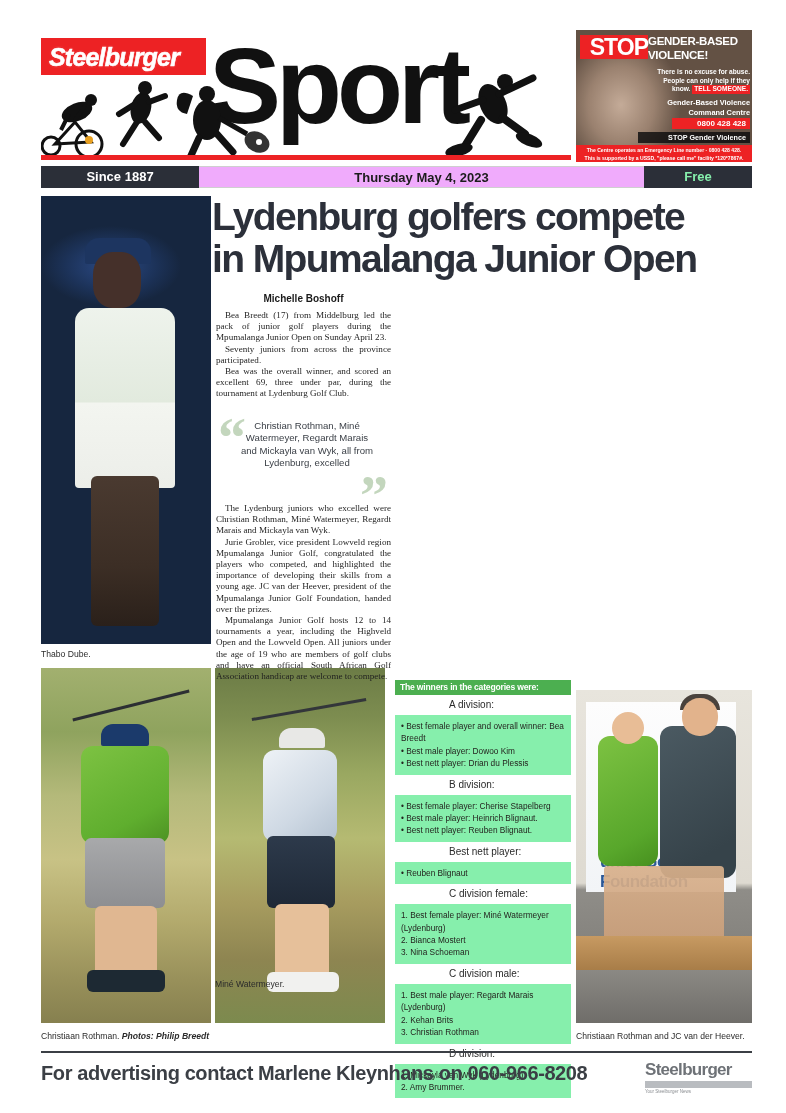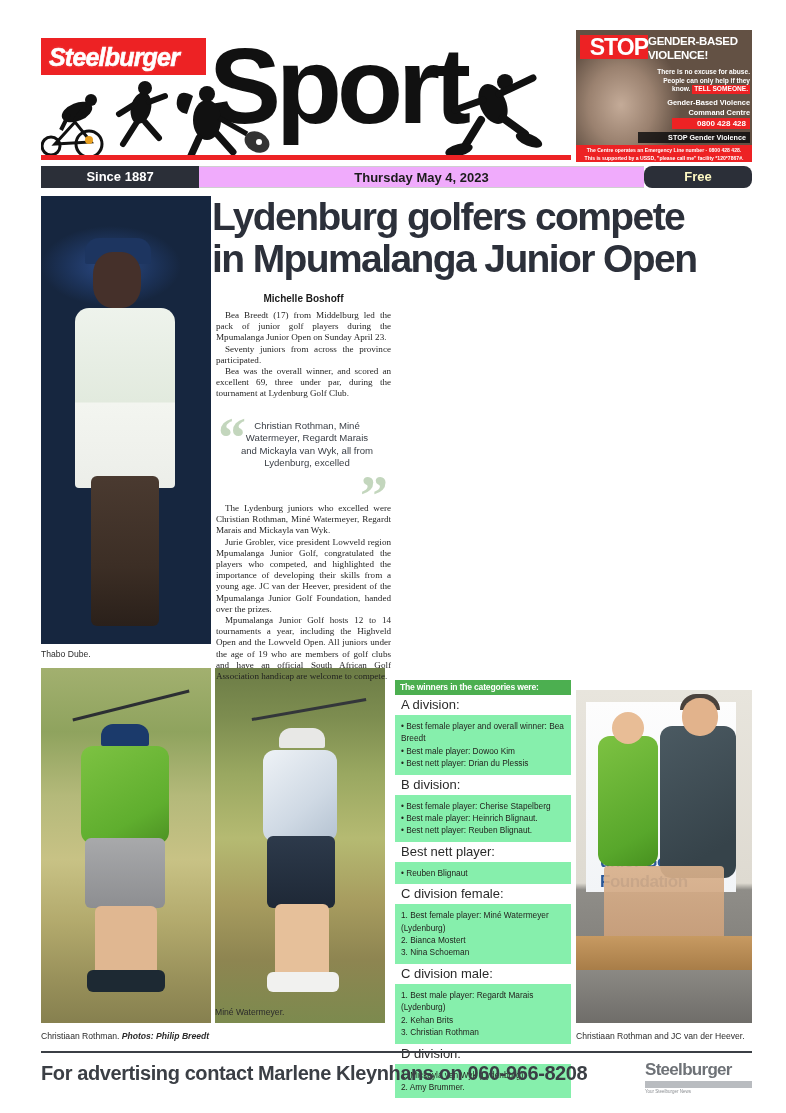--- a/index.html
+++ b/index.html
@@ -97,21 +97,21 @@
   }
 
   
   .strip { position: absolute; left: 41px; top: 166px; width: 711px; height: 22px; }
   .strip-cell {
     position: absolute; top: 0; height: 22px;
     font-weight: bold; font-size: 13px; line-height: 22px; text-align: center;
   }
   .strip-left { left: 0; width: 158px; background: #2b2f38; color: #fff; }
   .strip-mid { left: 158px; width: 445px; background: #f0abfc; color: #1c1c1c; border: 1px solid #cfcfcf; border-left: 0; border-right: 0; }
-  .strip-right { left: 603px; width: 108px; background: #2b2f38; color: #fef9c3; border-radius: 8px; }
+  .strip-right { left: 603px; width: 108px; background: #2b2f38; color: #86efac; }
 
   
   .headline {
     position: absolute; left: 212px; top: 196px; width: 540px;
     font-family: "Liberation Sans", sans-serif;
     font-weight: bold; font-size: 39px; line-height: 42px;
     color: #2c303a; letter-spacing: -1.6px;
   }
 
   
@@ -309,21 +309,21 @@
     background: linear-gradient(to bottom, #8b8984 0%, #6f6d69 100%);
   }
 
   
   .caption {
     position: absolute; font-size: 8.6px; color: #2b2b2b; line-height: 12px;
   }
   .cap-thabo { left: 41px; top: 648px; }
   .cap-christiaan { left: 41px; top: 1030px; width: 170px; }
   .cap-christiaan .photos-by { font-weight: bold; font-style: italic; }
-  .cap-mine { left: 215px; top: 1006px; }
+  .cap-mine { left: 215px; top: 978px; }
   .cap-award { left: 576px; top: 1030px; width: 176px; }
   .badge-bea {
     position: absolute; right: 1px; bottom: 1px;
     background: rgba(22,22,24,0.86); color: #fff;
     font-size: 8.6px; font-weight: bold; padding: 2px 6px;
   }
 
   
   .byline {
     position: absolute; left: 216px; top: 293px; width: 175px;
@@ -351,22 +351,23 @@
     text-align: center; font-size: 9.6px; line-height: 12.4px; color: #3a3f46;
   }
 
   
   .winners { position: absolute; left: 395px; top: 680px; width: 176px; }
   .win-header {
     background: #4caf50; color: #fff; font-weight: bold; font-size: 8.6px;
     line-height: 15px; padding: 0 5px; letter-spacing: -0.2px;
   }
   .win-div {
-    background: #fff; color: #2a2a2a; font-size: 13px; line-height: 12px;
+    background: #fff; color: #2a2a2a; font-size: 10px; line-height: 12px;
     padding: 4px 6px;
+    margin-left: 48px;
   }
   .win-list {
     background: #86efac; color: #24241f; font-size: 8.3px; line-height: 12.4px;
     padding: 5px 6px;
   }
   .win-list div { white-space: normal; }
 
   
   .footer-rule {
     position: absolute; left: 41px; top: 1051px; width: 711px; height: 2px;

